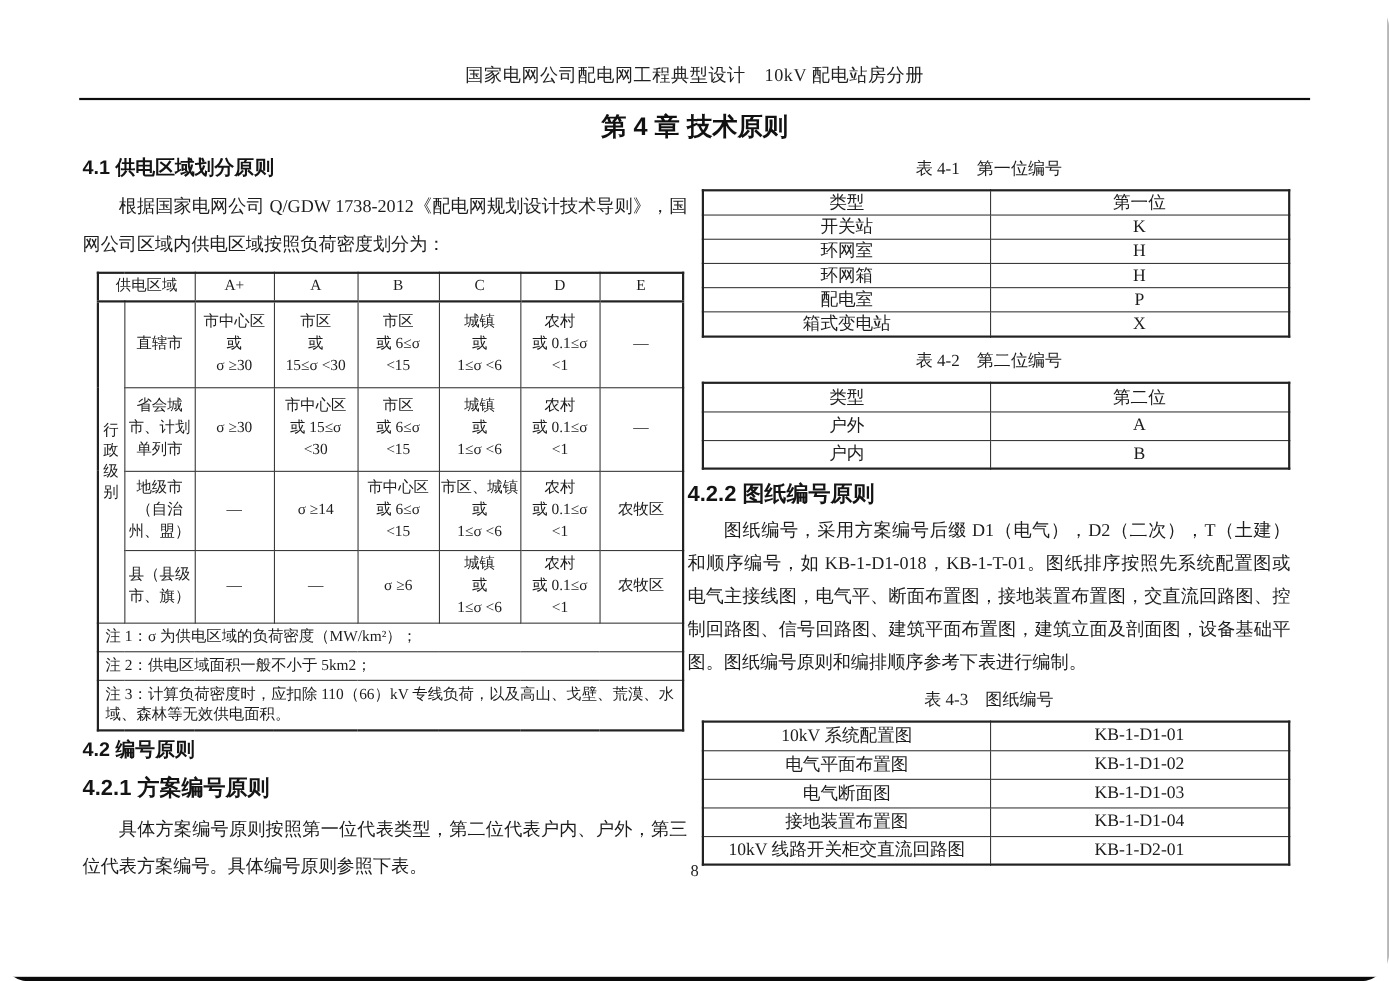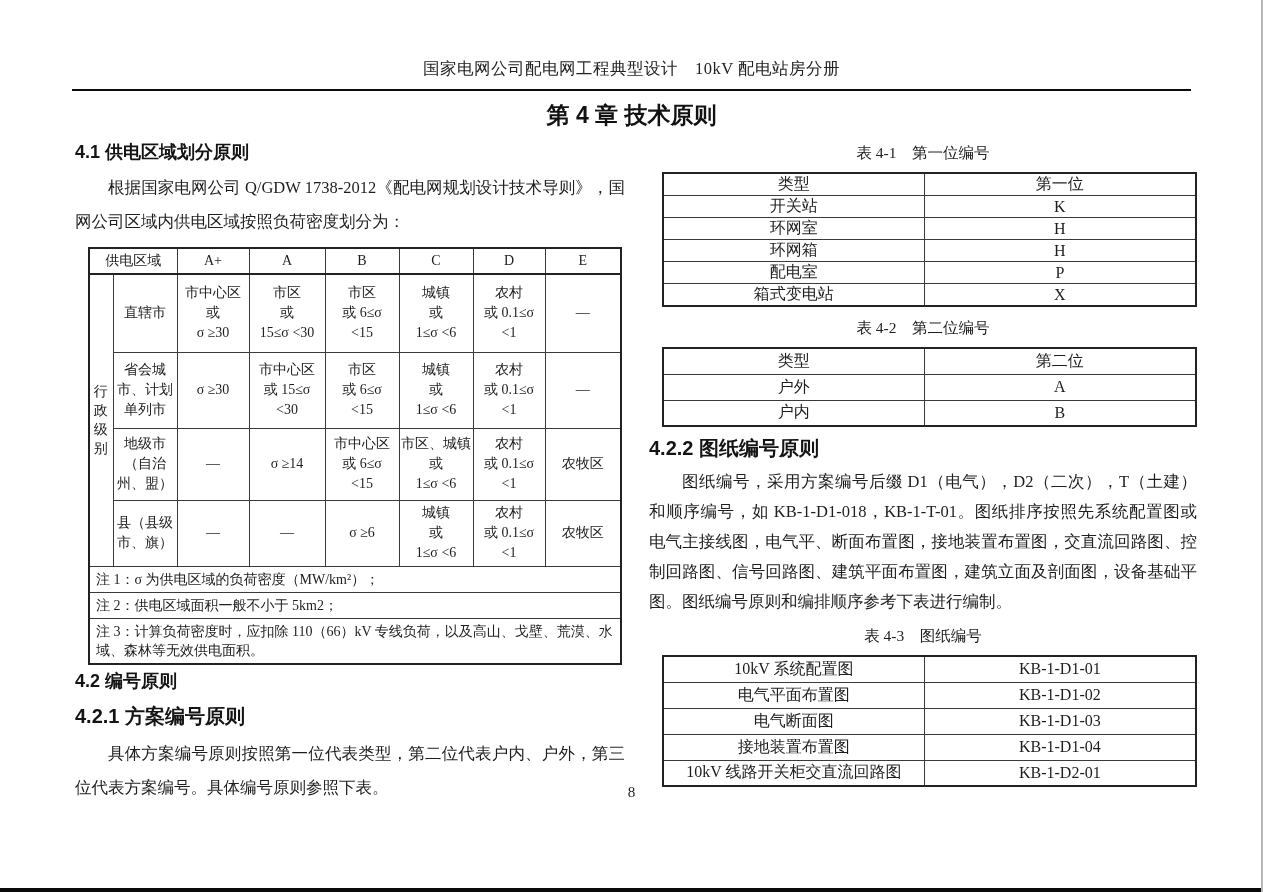--- a/index.html
+++ b/index.html
@@ -4,20 +4,21 @@
 <style>
   * { margin:0; padding:0; box-sizing:border-box; }
   html,body { background:#ffffff; }
   .page {
     position:relative;
     width:1263px; height:892px;
     background:#ffffff;
     color:#1d1d1d;
     font-family:"Liberation Serif","DejaVu Serif",serif;
     overflow:hidden;
+    border-radius:26px;
   }
   
   .running-header {
     padding-top:58px;
     text-align:center;
     font-size:16.5px;
     letter-spacing:0.5px;
     color:#222;
   }
   .header-rule {
@@ -30,21 +31,20 @@
     font-family:"Liberation Sans","DejaVu Sans",sans-serif;
     font-weight:bold;
     font-size:23px;
     color:#111;
   }
   
   .columns {
     display:flex;
     margin-top:7px;
     padding:0 66px 0 75px;
-    gap:24px;
   }
   .col-left  { width:550px; flex:0 0 550px; }
   .col-right { width:548px; flex:0 0 548px; }
 
   .sec-h2 {
     font-family:"Liberation Sans","DejaVu Sans",sans-serif;
     font-weight:bold;
     font-size:18px;
     color:#141414;
     margin-top:2px;

